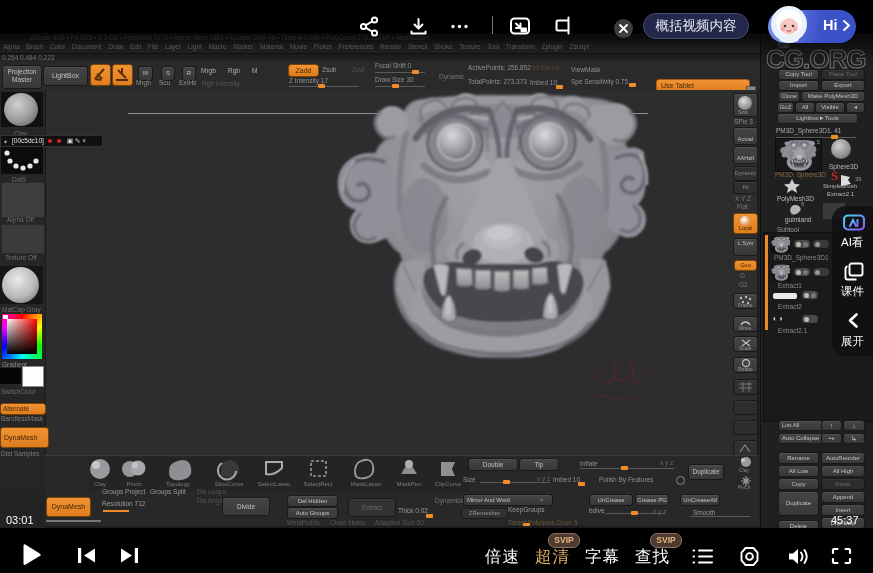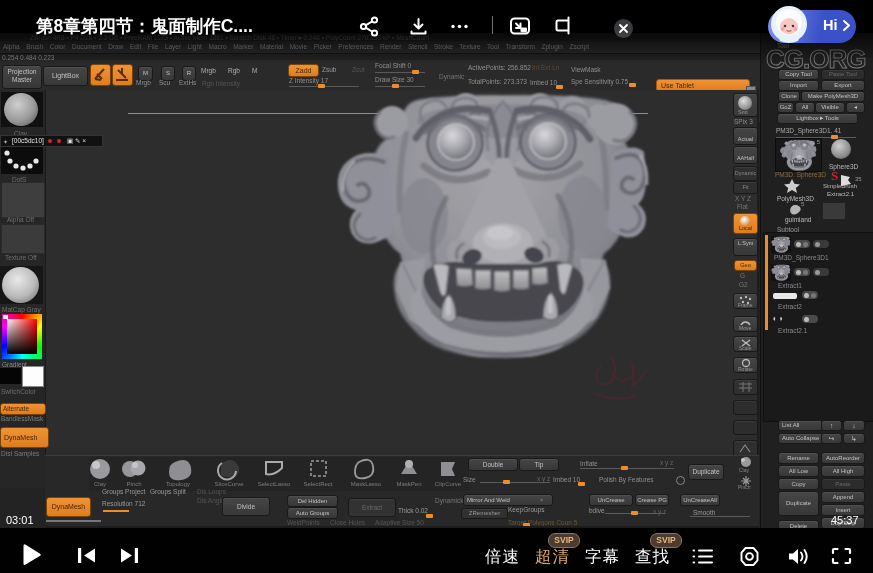--- a/index.html
+++ b/index.html
@@ -531,21 +531,20 @@
       <div class="lbl" style="left:463px;top:63px;color:#6b5636;">Target Polygons Coun  5</div>
       <div class="odot" style="left:478px;top:67px;"></div>
       <div class="lbl" style="left:242px;top:63px;color:#555;">WeldPoints</div>
       <div class="lbl" style="left:285px;top:63px;color:#555;">Close Holes</div>
       <div class="lbl" style="left:330px;top:63px;color:#555;">Adaptive Size 50</div>
       <div class="sld" style="left:1px;top:64px;width:55px;background:#777;height:2px;"></div>
       <div class="ab" style="left:0;top:70px;width:714px;height:3px;background:#1c1c1c;"></div>
     </div>
   </div>
   <div id="topbar"></div>
-  <div id="title">第8章第四节：鬼面制作C....</div>
 
   <svg class="ab" style="left:359px;top:16px;" width="21" height="21" viewBox="0 0 21 21">
       <g class="wicon" stroke-width="1.7">
         <circle cx="15.5" cy="4" r="2.6"></circle>
         <circle cx="4.5" cy="10.5" r="2.6"></circle>
         <circle cx="15.5" cy="17" r="2.6"></circle>
         <path d="M7 9.2l6-3.7M7 11.8l6 3.7"></path>
       </g>
     </svg>
   <svg class="ab" style="left:408px;top:16px;" width="21" height="21" viewBox="0 0 21 21">
@@ -571,20 +570,21 @@
   <svg class="ab" style="left:552px;top:14px;" width="24" height="24" viewBox="0 0 24 24">
       <g class="wicon" stroke-width="2">
         <path d="M16.5 3.5v16M16.5 6.5H6a1.5 1.5 0 0 0-1.5 1.5v7a1.5 1.5 0 0 0 1.5 1.5h10.5"></path>
       </g>
     </svg>
   <div class="ab" style="left:614px;top:19px;width:19px;height:19px;border-radius:50%;background:rgba(130,130,140,.45);">
     <svg width="19" height="19">
         <path d="M6 6l7 7M13 6l-7 7" stroke="#fff" stroke-width="1.8" stroke-linecap="round"></path>
       </svg>
   </div>
+  <div class="ab" style="left:643px;top:13px;width:104px;height:24px;background:#23284a;border:1px solid #454c7e;border-radius:13px;color:#e8eaf5;font-size:13.5px;text-align:center;line-height:24px;">概括视频内容</div>
 
   <div class="ab" style="left:768px;top:10px;width:88px;height:33px;background:linear-gradient(100deg,#7f93ef,#3b51c8 60%);border-radius:17px;"></div>
   <div class="ab" style="left:770px;top:5px;width:38px;height:38px;">
     <svg width="38" height="38" viewBox="0 0 38 38">
       <circle cx="19" cy="19" r="18" fill="#e8f2fb"></circle>
       <circle cx="19" cy="17" r="13" fill="#fdfdfe"></circle>
       <ellipse cx="19" cy="21" rx="9" ry="8.5" fill="#f7c9c4"></ellipse>
       <path d="M10 19 q9 -12 18 0 q-2 -12 -9 -12 q-7 0 -9 12z" fill="#fdfdfe"></path>
       <circle cx="15" cy="21" r="1.3" fill="#4a3b38"></circle>
         <circle cx="23" cy="21" r="1.3" fill="#4a3b38"></circle>
@@ -633,13 +633,37 @@
   <svg class="ab" style="left:786px;top:546px;" width="24" height="21" viewBox="0 0 24 21">
       <path d="M3 7.5v6h4l5 4.5v-15l-5 4.5z" fill="#fff"></path>
       <path d="M15 6.5q3 4 0 8M18.5 4q4.5 6.5 0 13" stroke="#fff" stroke-width="1.9" fill="none" stroke-linecap="round"></path>
     </svg>
   <svg class="ab" style="left:831px;top:547px;" width="21" height="18" viewBox="0 0 21 18">
       <g stroke="#fff" stroke-width="2.2" fill="none" stroke-linecap="round">
         <path d="M6.5 2H3a1 1 0 0 0-1 1v3M14.5 2H18a1 1 0 0 1 1 1v3M6.5 16H3a1 1 0 0 1-1-1v-3M14.5 16H18a1 1 0 0 0 1-1v-3"></path>
       </g>
     </svg>
 
+  <div class="ab" style="left:832px;top:206px;width:41px;height:150px;background:rgba(16,16,20,.86);border-radius:14px 0 0 14px;">
+    <svg class="ab" style="left:11px;top:7px;" width="22" height="19" viewBox="0 0 22 19">
+      <defs>
+          <linearGradient id="aig" x1="0" y1="0" x2="1" y2="1">
+            <stop offset="0" stop-color="#3fd4f2"></stop>
+            <stop offset="1" stop-color="#8b5cf6"></stop>
+          </linearGradient>
+        </defs>
+      <rect x="1" y="2.5" width="20" height="14" rx="4" fill="none" stroke="url(#aig)" stroke-width="2.2"></rect>
+      <path d="M7 13l3-6 3 6M14.5 7v6" stroke="url(#aig)" stroke-width="2" fill="none" stroke-linecap="round"></path>
+    </svg>
+    <div class="ab" style="left:9px;top:29px;color:#fff;font-size:11.5px;">AI看</div>
+    <svg class="ab" style="left:12px;top:56px;" width="20" height="19" viewBox="0 0 20 19">
+        <g stroke="#fff" stroke-width="1.9" fill="none" stroke-linejoin="round">
+          <rect x="5.5" y="1.5" width="13" height="12" rx="2"></rect>
+          <path d="M3.5 4.5a2 2 0 0 0-2 2v9a2 2 0 0 0 2 2h9"></path>
+        </g>
+      </svg>
+    <div class="ab" style="left:9px;top:78px;color:#fff;font-size:11.5px;">课件</div>
+    <svg class="ab" style="left:13px;top:106px;" width="16" height="17">
+        <path d="M11.5 2.5L5 8.5l6.5 6" stroke="#fff" stroke-width="2.6" fill="none" stroke-linecap="round" stroke-linejoin="round"></path>
+      </svg>
+    <div class="ab" style="left:9px;top:128px;color:#fff;font-size:11.5px;">展开</div>
+  </div>
 </div>
 
 </body></html>

